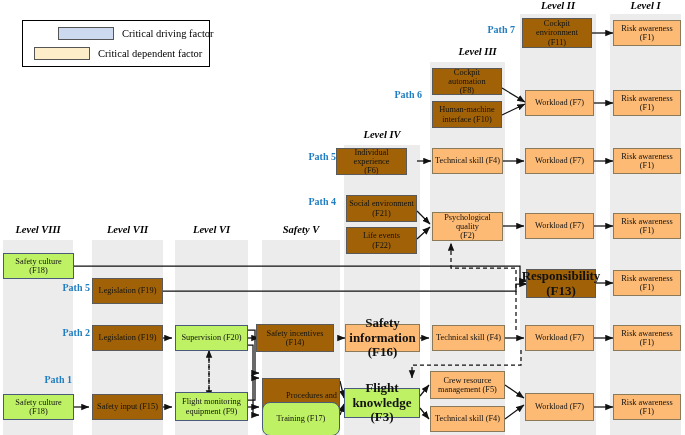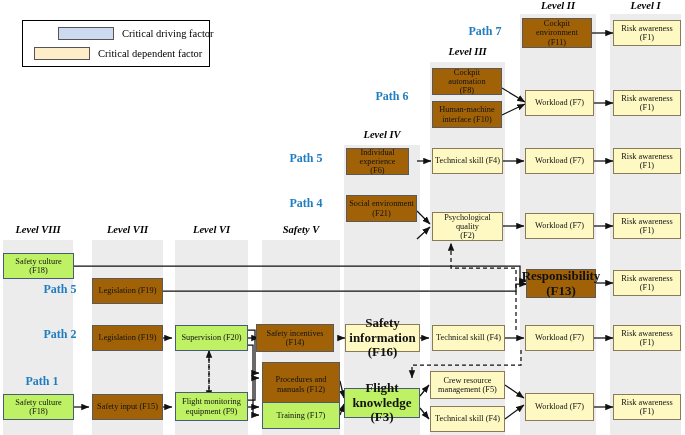--- a/index.html
+++ b/index.html
@@ -8,30 +8,30 @@
   #stage{position:absolute;left:0;top:0;width:685px;height:435px;}
 
   
   .band{position:absolute;background:#ececec;}
 
   
   .lvl{position:absolute;font-style:italic;font-weight:bold;font-size:10.5px;
        color:#000;text-align:center;white-space:nowrap;}
 
   
-  .path{position:absolute;font-weight:bold;font-size:12px;color:#1F7DC0;
-        white-space:nowrap;text-align:center;}
+  .path{position:absolute;font-weight:bold;font-size:10px;color:#1F7DC0;
+        white-space:nowrap;text-align:right;}
 
   
   .node{position:absolute;box-sizing:border-box;border:1px solid #6b6b6b;
         display:flex;align-items:center;justify-content:center;text-align:center;
         font-size:8.3px;line-height:1.12;color:#111;padding:1px 2px;
         background:#ffffff;}
   .node.blue{background:#bef264;border-color:#4a5a7a;}
-  .node.yellow{background:#fef9c3;border-color:#8a7a5a;font-family:Liberation Serif, serif;}
+  .node.yellow{background:#fdba74;border-color:#8a7a5a;font-family:Liberation Serif, serif;}
   .node.white{background:#a16207;border-color:#5a5a5a;}
   .node.bold{font-weight:bold;font-size:13px;align-items:center;}
 
   
   #legend{position:absolute;left:22px;top:20px;width:188px;height:47px;
           border:1px solid #000;background:#fff;box-sizing:border-box;}
   .lgrow{position:absolute;display:flex;align-items:center;}
   .swatch{width:56px;height:13px;border:1px solid #555;box-sizing:border-box;}
   .sw-blue{background:#ccd9ee;}
   .sw-yellow{background:#fdeec9;}
@@ -52,21 +52,21 @@
   <div class="band" style="left:344px;top:145px; width:76px;  height:290px;"></div>
   <div class="band" style="left:430px;top:62px;  width:75px;  height:373px;"></div>
   <div class="band" style="left:520px;top:14px;  width:76px;  height:421px;"></div>
   <div class="band" style="left:610px;top:14px;  width:71px;  height:421px;"></div>
 
   <div class="lvl" style="left:3px;  top:224px; width:70px;">Level VIII</div>
   <div class="lvl" style="left:92px; top:224px; width:71px;">Level VII</div>
   <div class="lvl" style="left:175px;top:224px; width:73px;">Level VI</div>
   <div class="lvl" style="left:262px;top:224px; width:78px;">Safety V</div>
   <div class="lvl" style="left:344px;top:129px; width:76px;">Level IV</div>
-  <div class="lvl" style="left:430px;top:46px;  width:75px;font-style:italic;">Level III</div>
+  <div class="lvl" style="left:440px;top:46px;  width:75px;font-style:italic;">Level III</div>
   <div class="lvl" style="left:520px;top:0px;   width:76px;">Level II</div>
   <div class="lvl" style="left:610px;top:0px;   width:71px;">Level I</div>
 
   <div id="legend">
     <div class="lgrow" style="left:11px;top:6px;margin-left:24px;">
       <span class="swatch sw-blue"></span>
       <span class="lgtxt">Critical driving factor</span>
     </div>
     <div class="lgrow" style="left:11px;top:26px;">
       <span class="swatch sw-yellow"></span>
@@ -158,36 +158,39 @@
   <div class="node white" style="left:432px;top:101px;width:70px;height:27px;">
     <span><span>Human-machine</span><br><span>interface (F10)</span></span>
   </div>
   <div class="node yellow" style="left:525px;top:90px;width:69px;height:26px;">
     <span>Workload (F7)</span>
   </div>
   <div class="node yellow" style="left:613px;top:90px;width:68px;height:26px;">
     <span>Risk awareness (F1)</span>
   </div>
 
-  <div class="node white" style="left:346px;top:148px;width:63px;height:27px;">
+  <div class="node white" style="left:336px;top:148px;width:71px;height:27px;">
     <span><span>Individual experience</span><br><span>(F6)</span></span>
   </div>
   <div class="node yellow" style="left:432px;top:148px;width:71px;height:26px;">
     <span>Technical skill (F4)</span>
   </div>
   <div class="node yellow" style="left:525px;top:148px;width:69px;height:26px;">
     <span>Workload (F7)</span>
   </div>
   <div class="node yellow" style="left:613px;top:148px;width:68px;height:26px;">
     <span>Risk awareness (F1)</span>
   </div>
 
   <div class="node white" style="left:346px;top:195px;width:71px;height:27px;">
     <span><span>Social environment</span><br><span>(F21)</span></span>
   </div>
+  <div class="node white" style="left:346px;top:227px;width:71px;height:27px;">
+    <span><span>Life events</span><br><span>(F22)</span></span>
+  </div>
   <div class="node yellow" style="left:432px;top:212px;width:71px;height:29px;">
     <span><span>Psychological quality</span><br><span>(F2)</span></span>
   </div>
   <div class="node yellow" style="left:525px;top:213px;width:69px;height:26px;">
     <span>Workload (F7)</span>
   </div>
   <div class="node yellow" style="left:613px;top:213px;width:68px;height:26px;">
     <span>Risk awareness (F1)</span>
   </div>
 
@@ -228,24 +231,24 @@
 
   <div class="node blue" style="left:3px;top:394px;width:71px;height:26px;">
     <span>Safety culture (F18)</span>
   </div>
   <div class="node white" style="left:92px;top:394px;width:71px;height:26px;text-align:right;">
     <span>Safety input (F15)</span>
   </div>
   <div class="node blue" style="left:175px;top:392px;width:73px;height:29px;">
     <span><span>Flight monitoring</span><br><span>equipment (F9)</span></span>
   </div>
-  <div class="node white" style="left:262px;top:362px;width:78px;height:45px;">
+  <div class="node white" style="left:262px;top:378px;width:78px;height:45px;justify-content:flex-end;">
     <span><span>Procedures and</span><br><span>manuals (F12)</span></span>
   </div>
-  <div class="node blue" style="left:262px;top:402px;width:78px;height:27px;">
+  <div class="node blue" style="left:262px;top:402px;width:78px;height:34px;border-radius:8px;">
     <span>Training (F17)</span>
   </div>
   <div class="node blue bold" style="left:344px;top:388px;width:76px;height:30px;">
     <span><span>Flight knowledge</span><br><span>(F3)</span></span>
   </div>
   <div class="node yellow" style="left:430px;top:371px;width:75px;height:28px;">
     <span><span>Crew resource</span><br><span>management (F5)</span></span>
   </div>
   <div class="node yellow" style="left:430px;top:406px;width:75px;height:26px;">
     <span>Technical skill (F4)</span>

